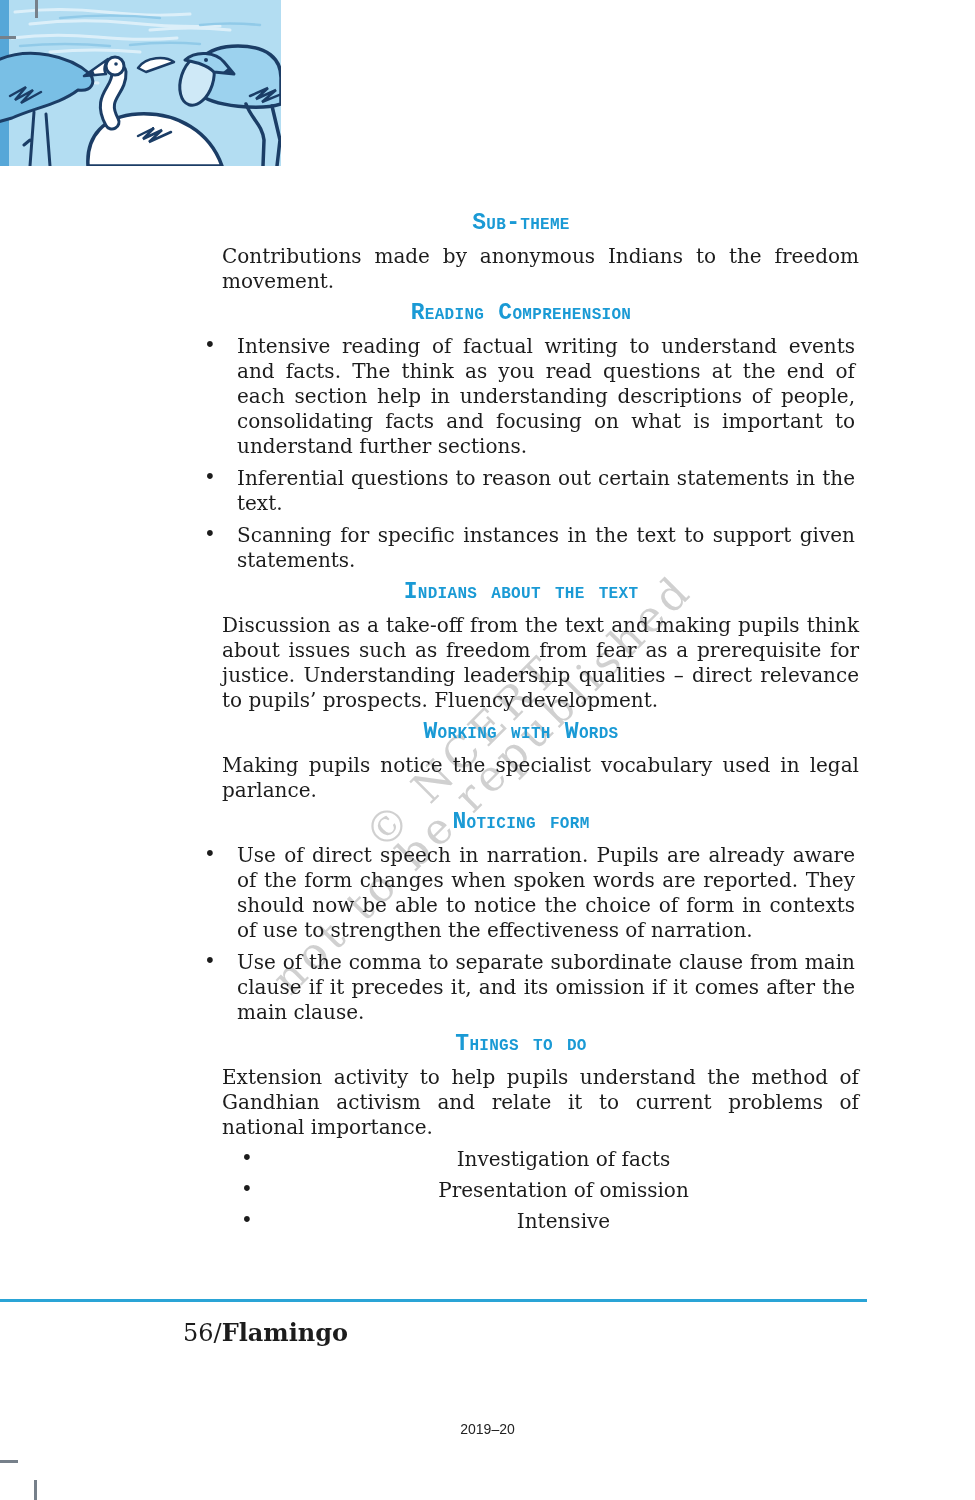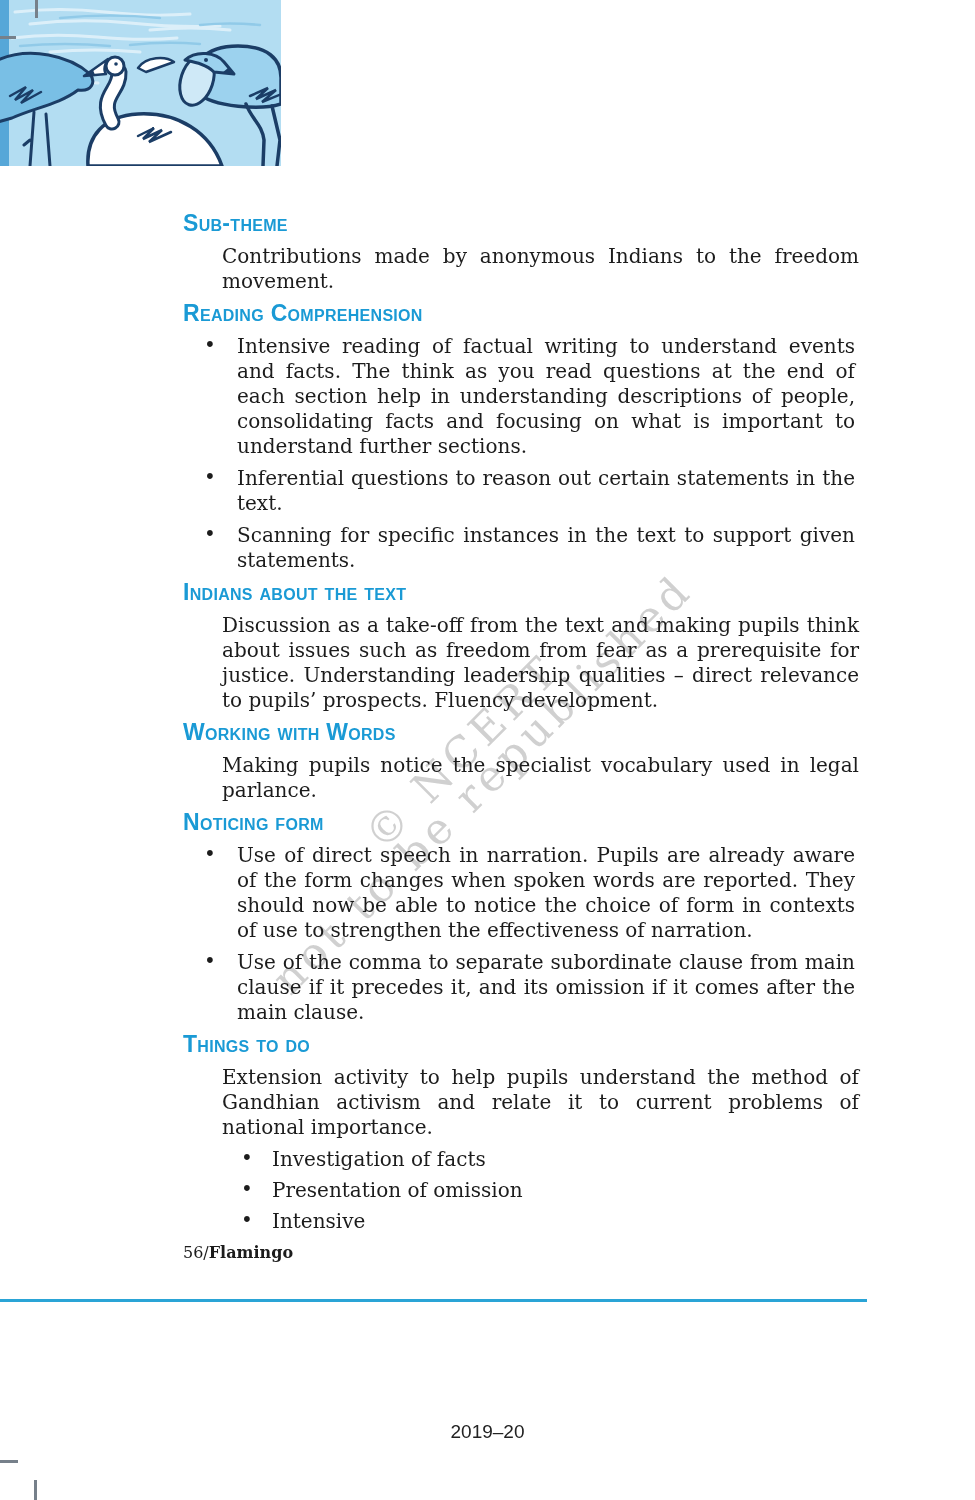--- a/index.html
+++ b/index.html
@@ -24,35 +24,36 @@
   .wm1{left:462px;top:752px;}
   .wm2{left:482px;top:784px;}
   
   .content{
     position:absolute;left:183px;top:205px;width:676px;z-index:2;
     font-size:20px;line-height:25px;
   }
   .hd{
     margin:6px 0 9px 0;font-size:23px;line-height:24px;font-weight:bold;
     color:#1a9ad5;font-variant:small-caps;letter-spacing:.3px;
-    font-family:Liberation Sans, sans-serif;
+    font-family:Liberation Mono, monospace;
+    text-align:center;
   }
   .para{margin:0 0 7px 39px;text-align:justify;}
   ul{list-style:none;margin:4px;padding:0;}
   .bullet{position:relative;padding-left:50px;margin:0 0 7px 0;text-align:justify;}
   .bullet::before{content:"\2022";position:absolute;left:17px;top:-1px;}
-  .sub .bullet{padding-left:85px;margin-bottom:6px;text-align:left;}
+  .sub .bullet{padding-left:85px;margin-bottom:6px;text-align:center;}
   .sub .bullet::before{left:54px;}
   
   .footer-rule{position:absolute;left:0;top:1299px;width:867px;height:3px;background:#2aa4d6;z-index:2;}
-  .footer-left{position:absolute;left:183px;top:1243px;font-size:16px;z-index:2;color:#1c1c1c;}
+  .footer-left{position:absolute;left:183px;top:1318px;font-size:24px;z-index:2;color:#1c1c1c;}
   .footer-left .book{font-weight:bold;}
   .footer-year{
     position:absolute;left:0;top:1421px;width:975px;text-align:center;
-    font-family:"Liberation Sans",sans-serif;font-size:19px;color:#222;z-index:2;
+    font-family:"Liberation Sans",sans-serif;font-size:14px;color:#222;z-index:2;
   }
 </style>
 </head>
 <body>
 
 <div class="page">
 
   <svg class="illustration" viewBox="0 0 281 166" preserveAspectRatio="none">
     <rect width="281" height="166" fill="#b3ddf2"></rect>
     <rect width="9" height="166" fill="#56a7d8"></rect>

